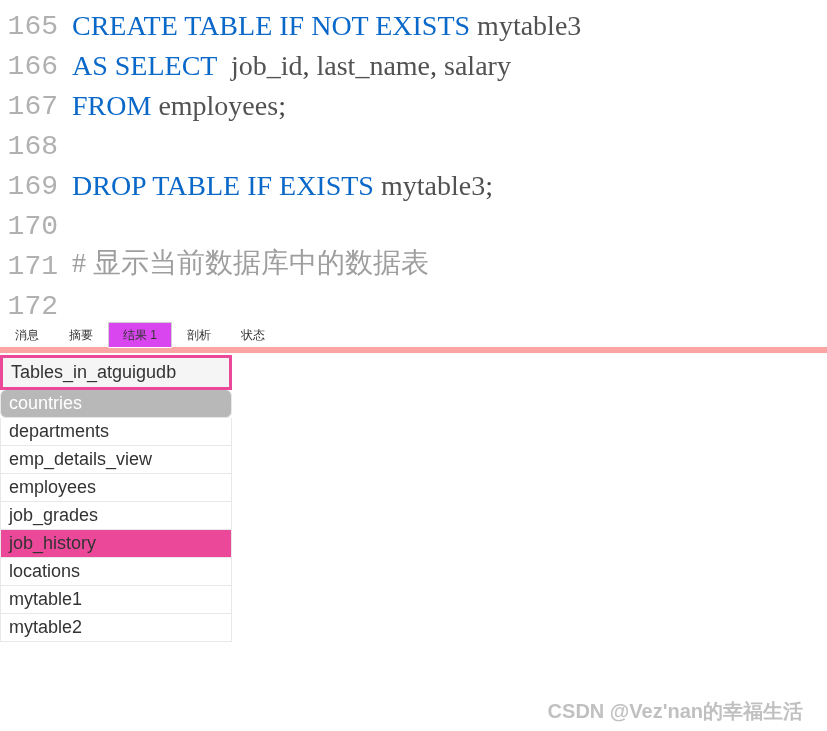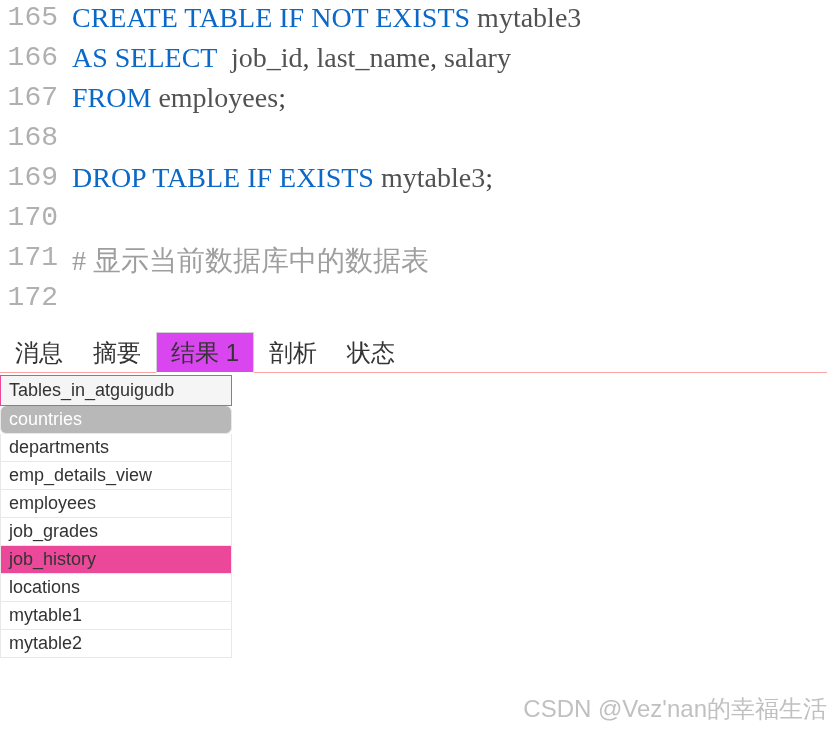--- a/index.html
+++ b/index.html
@@ -11,21 +11,21 @@
     overflow: hidden;
     position: relative;
   }
   .editor {
     background: #ffffff;
     padding-top: 2px;
   }
   .line {
     display: flex;
     height: 40px;
-    align-items: flex-start;
+    align-items: flex-end;
   }
   .lineno {
     width: 72px;
     text-align: right;
     padding-right: 14px;
     color: #b0b0b0;
     font-size: 28px;
     font-family: Consolas, "Courier New", monospace;
     user-select: none;
     flex-shrink: 0;
@@ -36,24 +36,23 @@
     font-family: Liberation Serif, serif;
     color: #444444;
   }
   .kw { color: #0a68c9; }
   .txt { color: #525252; }
   .punct { color: #444444; }
   .comment { color: #9e9e9e; }
 
   .tabs {
     display: flex;
-    border-bottom: 1px solid #fca5a5;
-    margin-top: 10px;
+    border-bottom: 6px solid #fca5a5;
     font-family: "Microsoft YaHei", "SimSun", sans-serif;
-    font-size: 24px;
+    font-size: 12px;
     color: #333333;
     padding-left: 0;
   }
   .tab {
     padding: 4px 14px 3px 14px;
     cursor: pointer;
     border: 1px solid transparent;
     border-bottom: none;
     margin-bottom: -1px;
   }
@@ -64,21 +63,21 @@
   }
 
   .result-table {
     margin-top: 2px;
     font-family: "Segoe UI", Arial, sans-serif;
     font-size: 18px;
     width: 232px;
   }
   .th {
     background: #f5f5f5;
-    border: 1px solid #ec4899;
+    border: 3px solid #ec4899;
     padding: 4px 8px;
     color: #333333;
   }
   .td {
     border: 1px solid #e8e8e8;
     border-top: none;
     padding: 3px 8px;
     color: #333333;
     position: relative;
   }
@@ -86,26 +85,27 @@
     background: #b8b8b8;
     color: #ffffff;
     border-radius: 6px;
   }
   .td.hover {
     background: #ec4899;
   }
 
   .watermark {
     position: absolute;
-    right: 0;
+    right: 24px;
     bottom: 6px;
     font-family: "Microsoft YaHei", sans-serif;
-    font-size: 24px;
+    font-size: 20px;
     color: rgba(140,140,140,0.55);
     pointer-events: none;
+    font-weight: bold;
   }
 </style>
 </head>
 <body>
 
 <div class="editor">
   <div class="line">
     <span class="lineno">165</span>
     <span class="code"><span class="kw">CREATE</span> <span class="kw">TABLE</span> <span class="kw">IF</span> <span class="kw">NOT</span> <span class="kw">EXISTS</span> <span class="txt">mytable3</span></span>
   </div>

